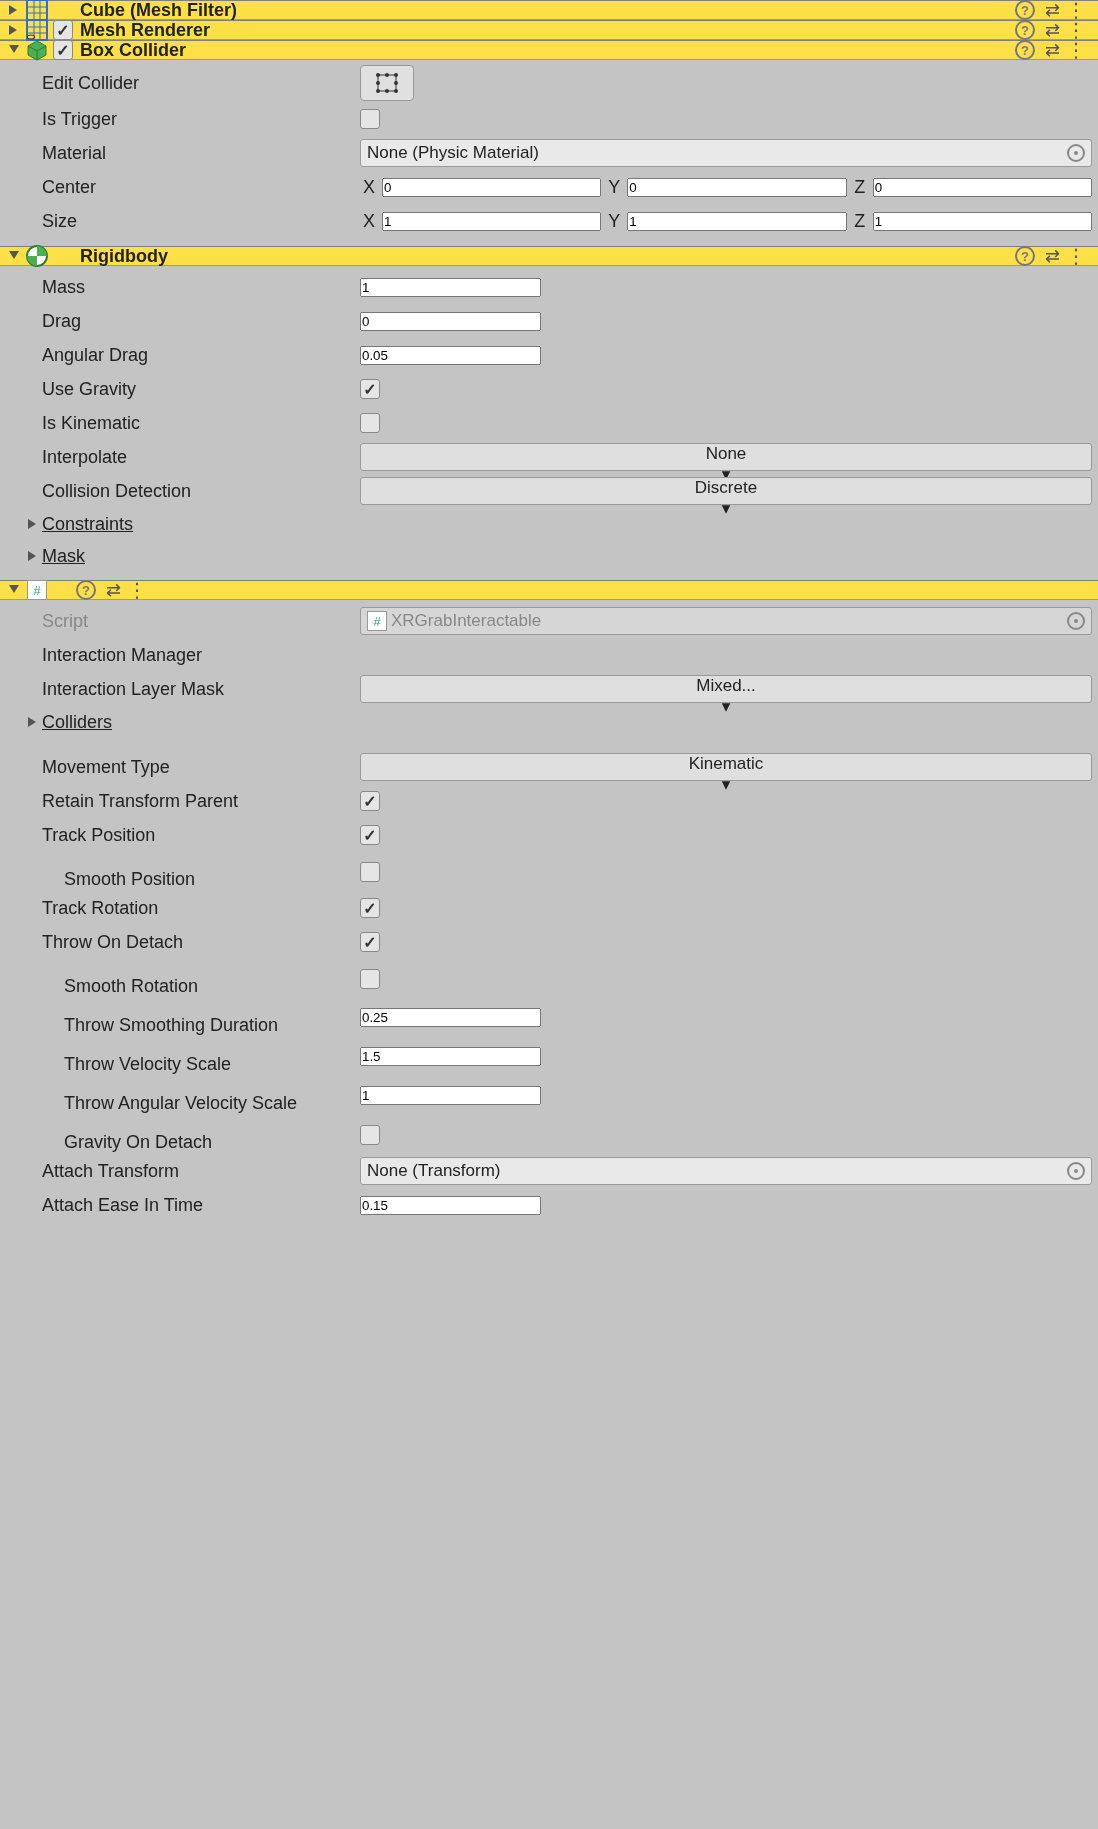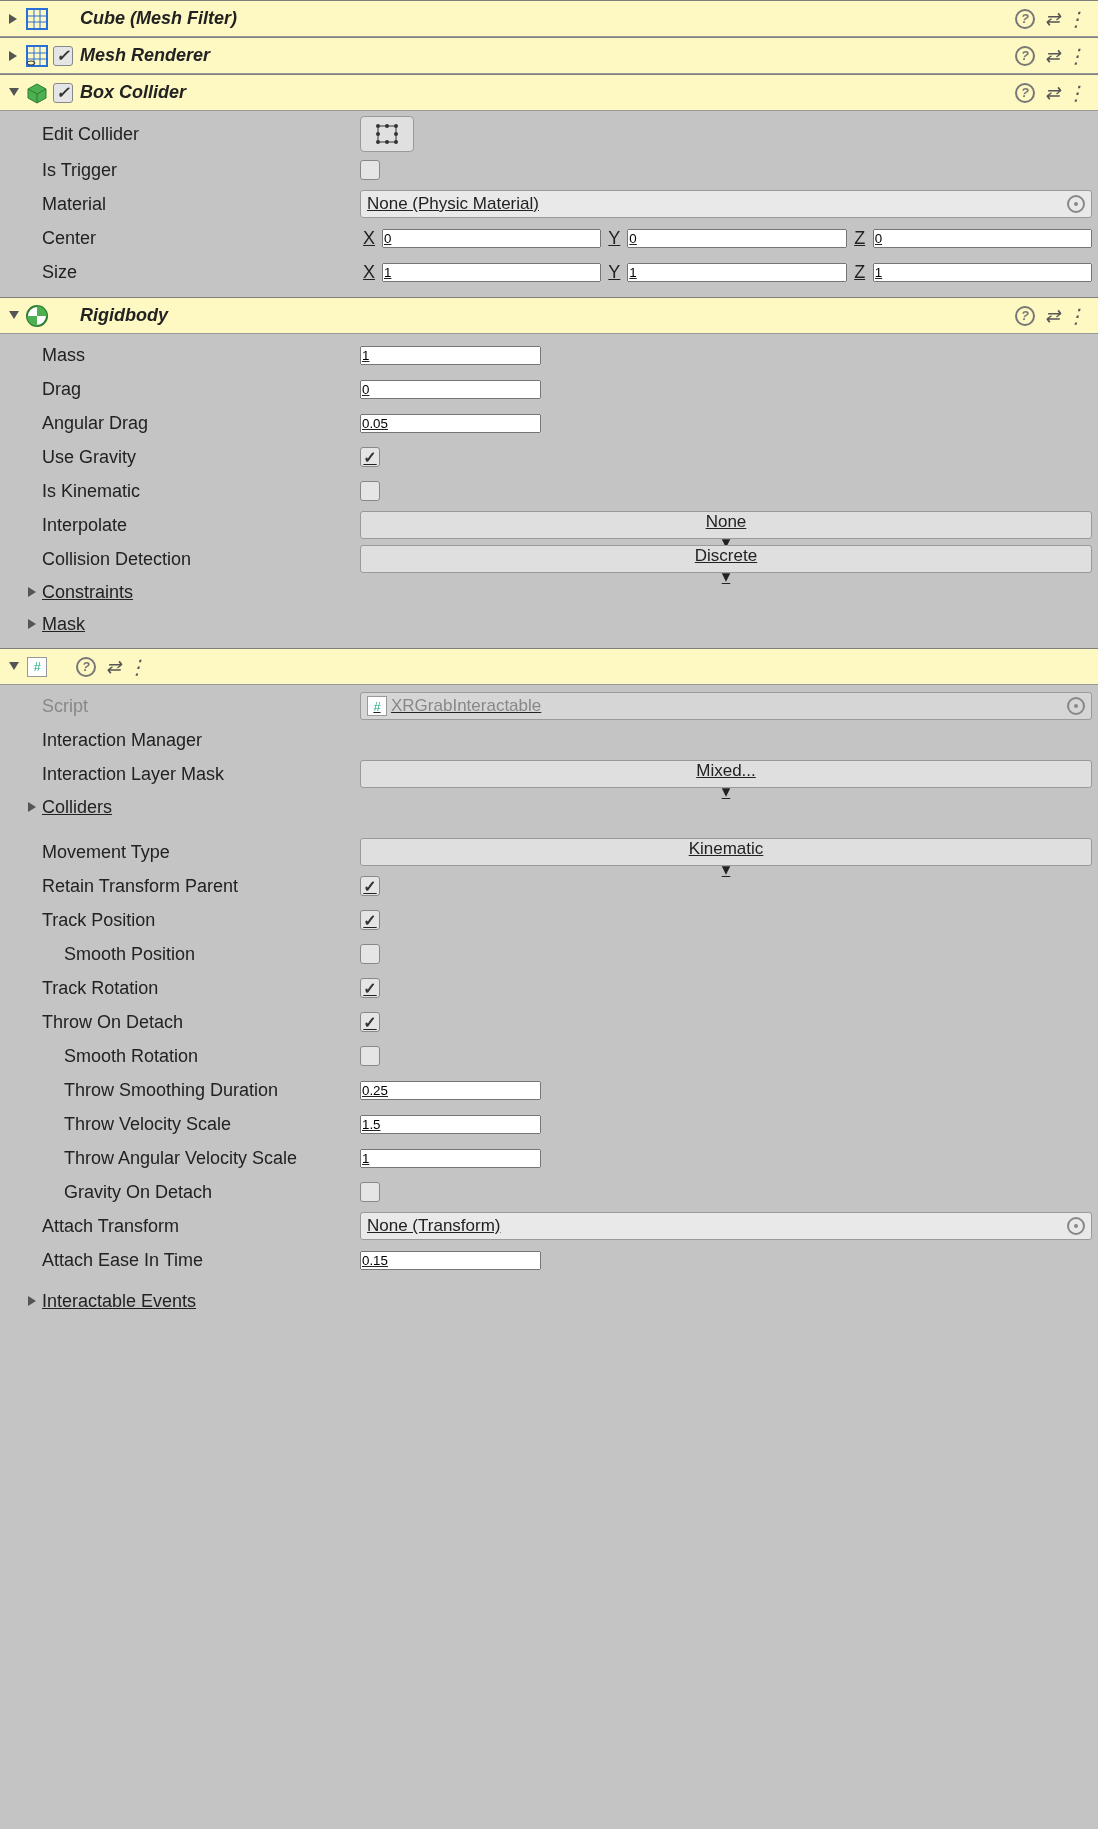--- a/index.html
+++ b/index.html
@@ -1,28 +1,28 @@
 <!DOCTYPE html>
 <html><head>
 <meta charset="utf-8">
 <style>
 * { box-sizing: border-box; margin: 0; padding: 0; font-family: Arial, Helvetica, sans-serif; }
 body { background: #c4c4c4; width: 1098px; font-size: 18px; color: #222; }
 .panel { width: 100%; }
-.comp-hdr { background: #fef9c3; border-top: 1px solid #7f7f7f; border-bottom: 1px solid #9a9a9a; display: flex; align-items: center; height: 37px; padding: 0 6px 0 6px; font-style: italic; }
+.comp-hdr { background: #fde047; border-top: 1px solid #7f7f7f; border-bottom: 1px solid #9a9a9a; display: flex; align-items: center; height: 20px; padding: 0 6px 0 6px; }
 .comp-hdr .fold { width: 16px; display:flex; align-items:center; justify-content:center; cursor:pointer;}
 .comp-hdr .icon-slot { width: 26px; display:flex; align-items:center; justify-content:center; margin-left:2px;}
 .comp-hdr .chk-slot { width: 26px; display:flex; align-items:center; justify-content:center;}
 .comp-hdr .title { font-weight: bold; flex:1; padding-left:4px; }
 .comp-hdr .actions { display:flex; align-items:center; gap:10px; padding-right:6px;}
 .comp-body { padding: 4px 6px 8px 20px; }
 .row { display:flex; align-items:center; min-height:34px; padding: 1px 0; }
 .label { width: 340px; padding-left: 22px; font-size:18px;}
-.label.indent1 { padding-left: 44px; }
-.field { flex:1; display:flex; align-items:center; gap:4px;text-decoration:underline; }
+.label.indent1 { padding-left: 44px; margin-top: 16px; }
+.field { flex:1; display:flex; align-items:center; gap:4px; }
 .sel { background:#dfdfdf; border:1px solid #9a9a9a; border-radius:3px; height:28px; padding:0 8px; font-size:17px; width:100%; display:flex; align-items:center; justify-content:space-between; cursor:pointer;flex-direction:column;}
 .objfield { background:#e9e9e9; border:1px solid #9a9a9a; border-radius:3px; height:28px; padding:0 6px; font-size:17px; width:100%; display:flex; align-items:center; position:relative;}
 .objfield .picker { position:absolute; right:6px; width:18px; height:18px; border-radius:50%; border:2px solid #888; display:flex; align-items:center; justify-content:center;}
 .objfield .picker::after { content:''; width:4px; height:4px; background:#888; border-radius:50%; }
 .chk { width:20px; height:20px; background:#e5e5e5; border:1px solid #888; border-radius:3px; display:inline-flex; align-items:center; justify-content:center; cursor:pointer;}
 .chk.checked::after { content:'✓'; font-size:16px; font-weight:bold; color:#333;}
 .vec3 { display:flex; align-items:center; gap:4px; width:100%;}
 .vec3 .axislbl { width:18px; text-align:center; }
 .vec3 input { flex:1; }
 .fold-row { display:flex; align-items:center; min-height:32px; cursor:pointer;}
@@ -392,23 +392,15 @@
           </div>
         </div>
       </div>
   <div class="row">
         <div class="label">Attach Ease In Time</div>
         <div class="field">
           <input class="inp" value="0.15" style="">
         </div>
       </div>
   <div style="height:8px"></div>
-  <div class="fold-row">
-        <span class="fold">
-          <svg width="10" height="10">
-            <polygon points="0,0 8,5 0,10" fill="#555"></polygon>
-          </svg>
-        </span>
-        <span class="lbl">Interactable Events</span>
-      </div>
 </div>
 
 </div>
 
 </body></html>

